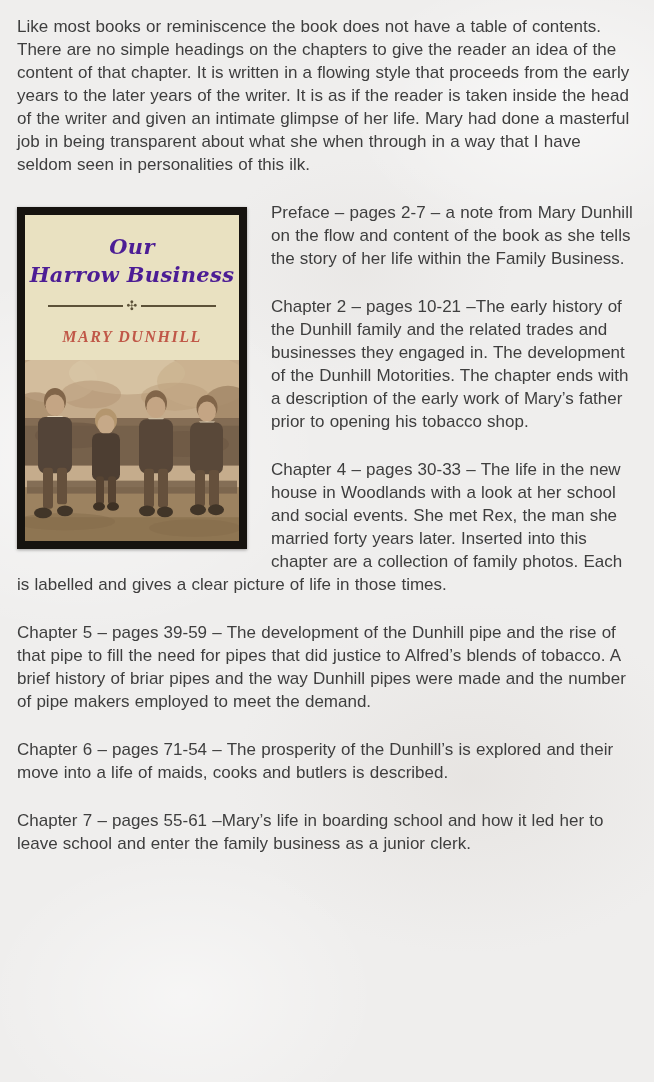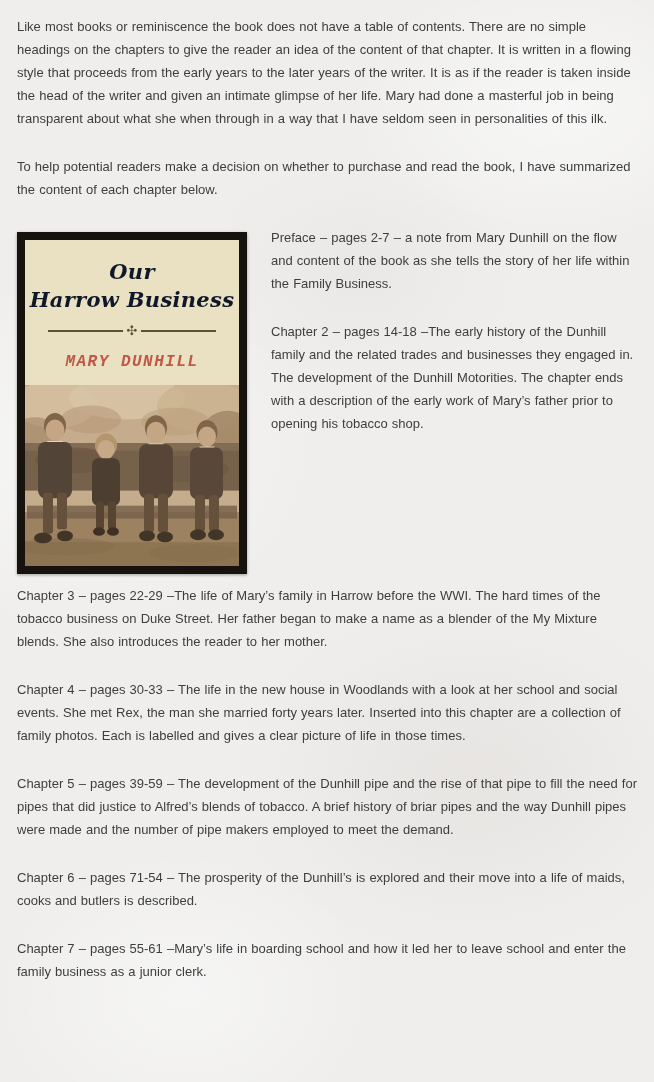--- a/index.html
+++ b/index.html
@@ -20,21 +20,21 @@
       radial-gradient(ellipse 280px 210px at 28% 92%, rgba(255,255,255,.45), transparent 70%),
       radial-gradient(ellipse 220px 160px at 55% 25%, rgba(226,223,220,.40), transparent 70%);
   }
 
   .page {
     width:654px;
     padding:15px 17px 0 17px;
   }
 
   .page p {
-    font-size:13px;
+    font-size:17px;
     line-height:23px;
     margin:0 0 25px 0;
     text-align:left;
     hyphens:auto;
     -webkit-hyphens:auto;
     word-spacing:0.5px;
   }
 
   
   .book-cover {
@@ -50,21 +50,21 @@
     height:326px;
     background:#e9e1c1;
     display:flex;
     flex-direction:column;
     overflow:hidden;
   }
   .cover-title {
     font-family:"DejaVu Serif", "Liberation Serif", serif;
     font-style:italic;
     font-weight:bold;
-    color:#0f172a;
+    color:#4c1d95;
     text-align:center;
     margin-top:18px;
     font-size:21px;
     line-height:28px;
     letter-spacing:0.3px;
     hyphens:none;
   }
   .cover-divider {
     display:flex;
     align-items:center;
@@ -77,21 +77,21 @@
     height:2px;
     background:#5c5138;
   }
   .cover-divider .ornament {
     font-size:13px;
     color:#5c5138;
     padding:0 4px;
     line-height:1;
   }
   .cover-author {
-    font-family:Liberation Mono, monospace;
+    font-family:Liberation Serif, serif;
     font-style:italic;
     font-weight:bold;
     color:#c05848;
     text-align:center;
     font-size:16px;
     letter-spacing:1.5px;
     margin-top:10px;
     hyphens:none;
   }
   .cover-photo {
@@ -102,21 +102,20 @@
   .cover-photo svg { display:block; width:100%; height:100%; }
 
   .clear-below { clear:left; }
 </style>
 </head>
 <body>
 
 <div class="page">
 
   <p>Like most books or reminiscence the book does not have a table of contents. There are no simple headings on the chapters to give the reader an idea of the content of that chapter. It is written in a flowing style that proceeds from the early years to the later years of the writer. It is as if the reader is taken inside the head of the writer and given an intimate glimpse of her life. Mary had done a masterful job in being transparent about what she when through in a way that I have seldom seen in personalities of this ilk.</p>
-  <p>To help potential readers make a decision on whether to purchase and read the book, I have summarized the content of each chapter below.</p>
 
   <div class="book-cover">
     <div class="cover-inner">
       <div class="cover-title">
         <div>Our</div>
         <div>Harrow Business</div>
       </div>
       <div class="cover-divider">
         <span class="rule"></span>
         <span class="ornament">✣</span>
@@ -182,21 +181,20 @@
           <ellipse cx="173" cy="139" rx="8" ry="5" fill="#32281f"></ellipse>
           <ellipse cx="191" cy="139" rx="8" ry="5" fill="#32281f"></ellipse>
 
           <rect width="214" height="168" fill="#b1936f" opacity="0.12"></rect>
         </svg>
       </div>
     </div>
   </div>
 
   <p>Preface – pages 2-7 – a note from Mary Dunhill on the flow and content of the book as she tells the story of her life within the Family Business.</p>
-  <p>Chapter 2 – pages 14-18 –The early history of the Dunhill family and the related trades and businesses they engaged in. The development of the Dunhill Motorities. The chapter ends with a description of the early work of Mary’s father prior to opening his tobacco shop.</p>
-
-  <p class="clear-below">Chapter 3 – pages 22-29 –The life of Mary’s family in Harrow before the WWI. The hard times of the tobacco business on Duke Street. Her father began to make a name as a blender of the My Mixture blends. She also introduces the reader to her mother.</p>
+  <p>Chapter 2 – pages 10-21 –The early history of the Dunhill family and the related trades and businesses they engaged in. The development of the Dunhill Motorities. The chapter ends with a description of the early work of Mary’s father prior to opening his tobacco shop.</p>
+
   <p>Chapter 4 – pages 30-33 – The life in the new house in Woodlands with a look at her school and social events. She met Rex, the man she married forty years later. Inserted into this chapter are a collection of family photos. Each is labelled and gives a clear picture of life in those times.</p>
   <p>Chapter 5 – pages 39-59 – The development of the Dunhill pipe and the rise of that pipe to fill the need for pipes that did justice to Alfred’s blends of tobacco. A brief history of briar pipes and the way Dunhill pipes were made and the number of pipe makers employed to meet the demand.</p>
   <p>Chapter 6 – pages 71-54 – The prosperity of the Dunhill’s is explored and their move into a life of maids, cooks and butlers is described.</p>
   <p>Chapter 7 – pages 55-61 –Mary’s life in boarding school and how it led her to leave school and enter the family business as a junior clerk.</p>
 
 </div>
 
 </body></html>

